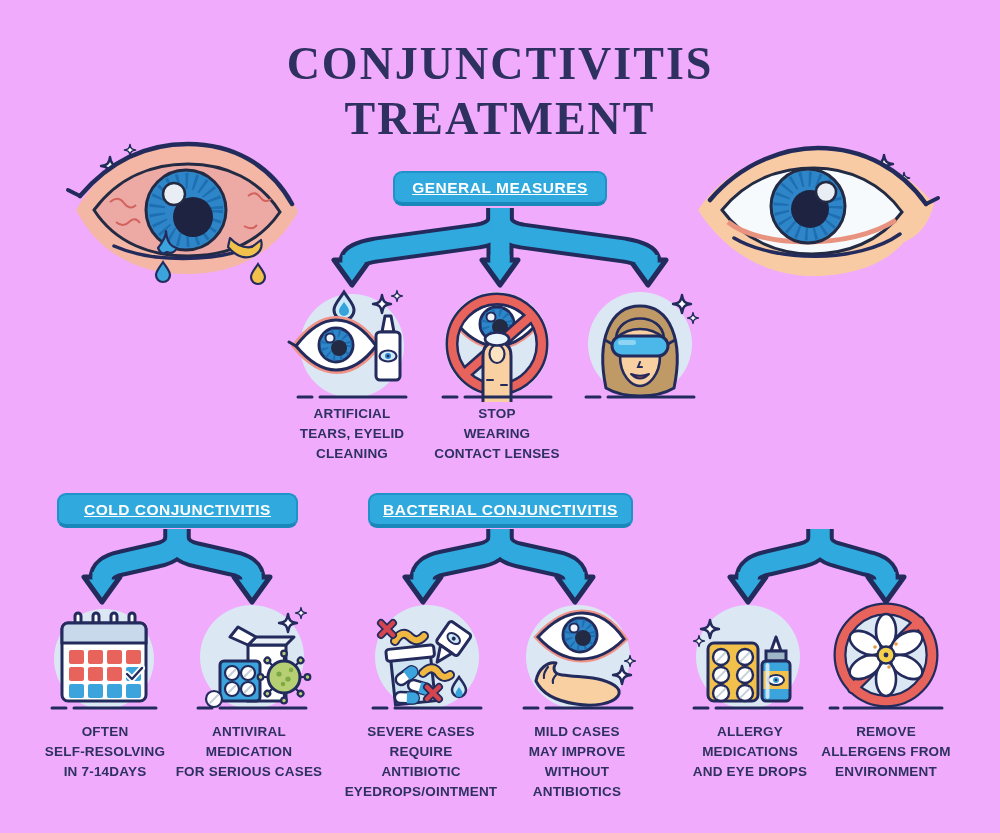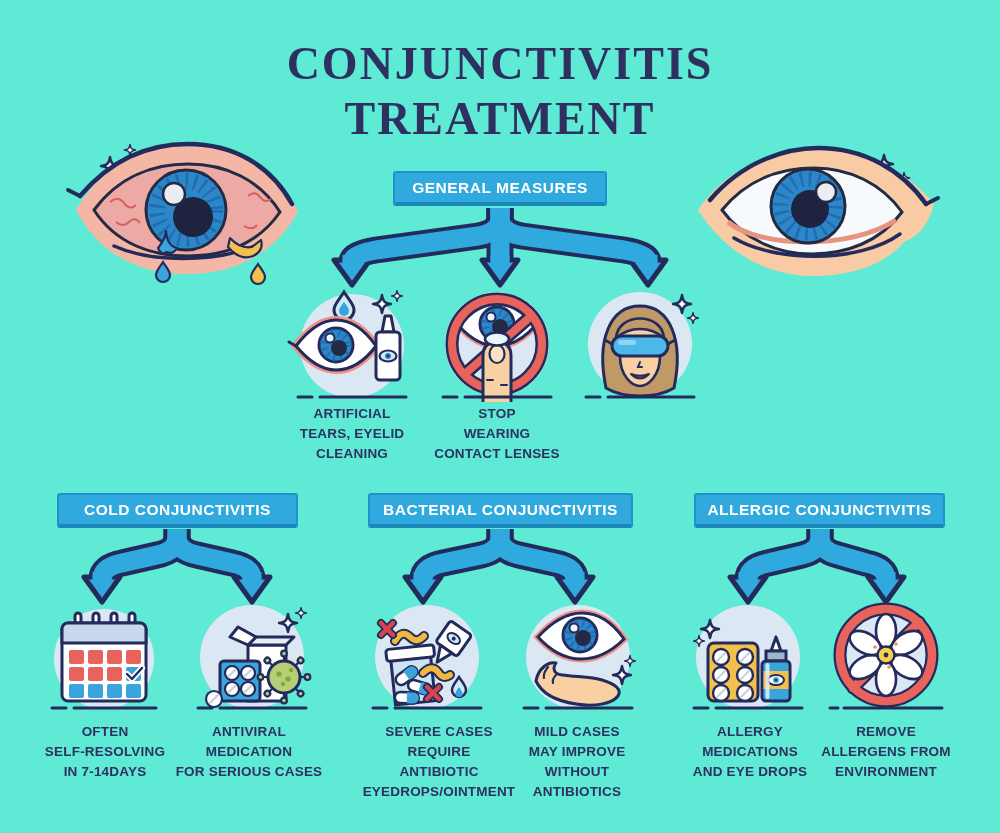--- a/index.html
+++ b/index.html
@@ -1,24 +1,24 @@
 <!DOCTYPE html>
 <html><head>
 <meta charset="utf-8">
 <style>
   html,body{margin:0;padding:0;background:#fff;}
-  .page{position:relative;width:1000px;height:833px;background:#5eead4;overflow:hidden;
+  .page{position:relative;width:1000px;height:833px;background:#f0abfc;overflow:hidden;
         font-family:"Liberation Sans",sans-serif;}
   .title{position:absolute;left:0;right:0;top:36px;text-align:center;
          font-family:"Liberation Serif",serif;font-weight:700;font-size:46px;
          line-height:55px;letter-spacing:2px;color:#2e3160;white-space:pre-line;}
   .banner{position:absolute;height:35px;background:#2fa9de;border:2px solid #1f93c9;
-          border-bottom:4px solid #1a87bb;border-radius:3px;display:flex;
+          border-bottom:4px solid #1a87bb;border-radius:9px;display:flex;
           align-items:center;justify-content:center;box-sizing:border-box;
-          color:#ffffff;font-weight:700;font-size:15.5px;letter-spacing:.5px;}
+          color:#ffffff;font-weight:700;font-size:15.5px;letter-spacing:.5px;text-decoration:underline;}
   .lbl{position:absolute;text-align:center;color:#2e3160;font-weight:700;
        font-size:13.5px;line-height:20px;letter-spacing:.2px;white-space:pre-line;}
   .abs{position:absolute;}
   svg{display:block;overflow:visible;}
   .arrow-navy{stroke:#232b5c;stroke-width:27;fill:none;stroke-linejoin:round;stroke-linecap:butt;}
   .arrow-blue{stroke:#2fa9de;stroke-width:19;fill:none;stroke-linejoin:round;stroke-linecap:butt;}
   .arrow-head{fill:#2fa9de;stroke:#232b5c;stroke-width:5;stroke-linejoin:round;}
   .arrow-patch{fill:#2fa9de;}
 </style>
 </head>
@@ -174,23 +174,20 @@
   <div class="lbl" style="left:412px;top:404px;width:170px">STOP
 WEARING
 CONTACT LENSES</div>
 
   <div class="banner" style="left:57px;top:493px;width:241px">
     <span>COLD CONJUNCTIVITIS</span>
   </div>
   <div class="banner" style="left:368px;top:493px;width:265px">
     <span>BACTERIAL CONJUNCTIVITIS</span>
   </div>
-  <div class="banner" style="left:694px;top:493px;width:251px">
-    <span>ALLERGIC CONJUNCTIVITIS</span>
-  </div>
 
   <svg class="abs" style="left:50px;top:527px" width="250" height="78" viewBox="0 0 250 78">
     <path class="arrow-navy" d="M127,2 L127,10 Q127,24 107,28 L72,36 Q52,40 52,52"></path>
     <path class="arrow-navy" d="M127,2 L127,10 Q127,24 147,28 L182,36 Q202,40 202,52"></path>
     <polygon class="arrow-head" points="34,50 70,50 52,75"></polygon>
     <polygon class="arrow-head" points="184,50 220,50 202,75"></polygon>
     <path class="arrow-blue" d="M127,2 L127,10 Q127,24 107,28 L72,36 Q52,40 52,52"></path>
     <path class="arrow-blue" d="M127,2 L127,10 Q127,24 147,28 L182,36 Q202,40 202,52"></path>
     <rect class="arrow-patch" x="42.5" y="45" width="19" height="8"></rect>
     <rect class="arrow-patch" x="192.5" y="45" width="19" height="8"></rect>
@@ -472,21 +469,21 @@
         <line x1="18" y1="113" x2="116" y2="113"></line>
     </g>
   </svg>
 
   <div class="lbl" style="left:25px;top:722px;width:160px">OFTEN
 SELF-RESOLVING
 IN 7-14DAYS</div>
   <div class="lbl" style="left:169px;top:722px;width:160px">ANTIVIRAL
 MEDICATION
 FOR SERIOUS CASES</div>
-  <div class="lbl" style="left:354px;top:722px;width:170px">SEVERE CASES
+  <div class="lbl" style="left:336px;top:722px;width:170px">SEVERE CASES
 REQUIRE
 ANTIBIOTIC
 EYEDROPS/OINTMENT</div>
   <div class="lbl" style="left:497px;top:722px;width:160px">MILD CASES
 MAY IMPROVE
 WITHOUT
 ANTIBIOTICS</div>
   <div class="lbl" style="left:670px;top:722px;width:160px">ALLERGY
 MEDICATIONS
 AND EYE DROPS</div>

